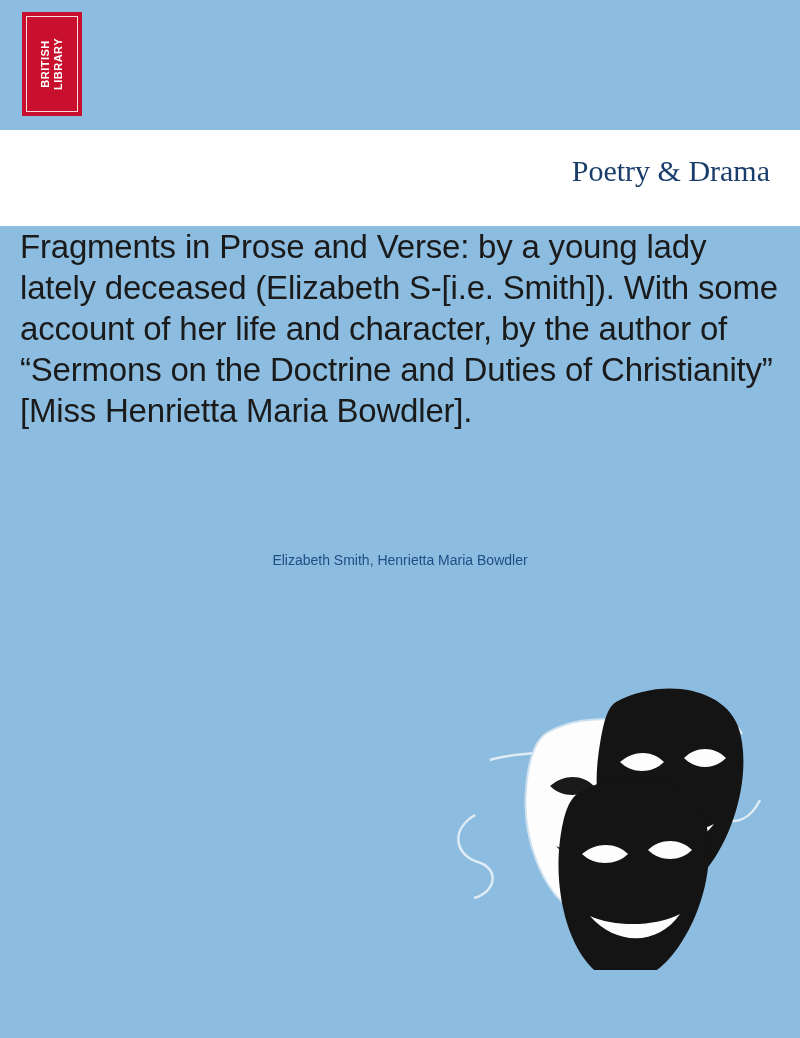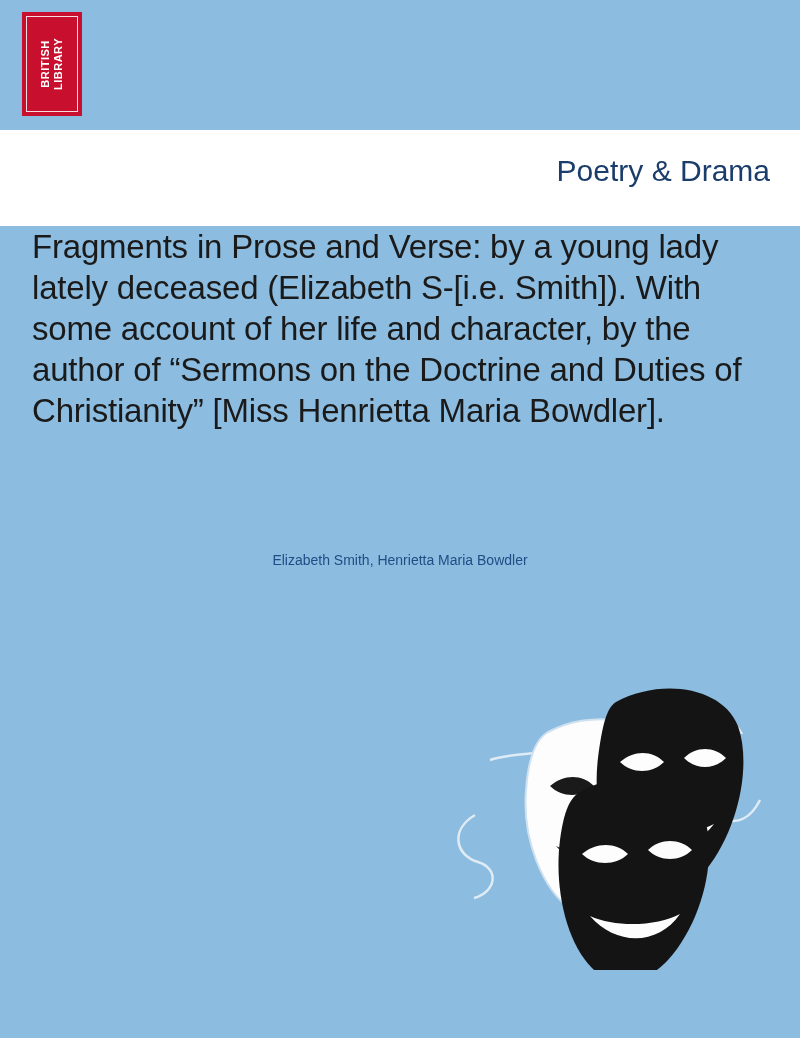--- a/index.html
+++ b/index.html
@@ -74,31 +74,31 @@
     width: 800px;
     height: 96px;
     background: #ffffff;
   }
   .category-label {
     position: absolute;
     right: 30px;
     top: 24px;
     font-size: 30px;
     color: #1b3d6b;
-    font-family: Liberation Sans, sans-serif;
+    font-family: Liberation Serif, serif;
     white-space: nowrap;
   }
 
   
   .title-wrap {
     position: absolute;
     left: 0;
     top: 226px;
     width: 800px;
-    padding: 0 32px;
+    padding: 0 20px;
     box-sizing: border-box;
   }
   .title {
     font-size: 33px;
     line-height: 41px;
     color: #1a1a1a;
     margin: 0;
     font-weight: normal;
     letter-spacing: -0.2px;
   }

